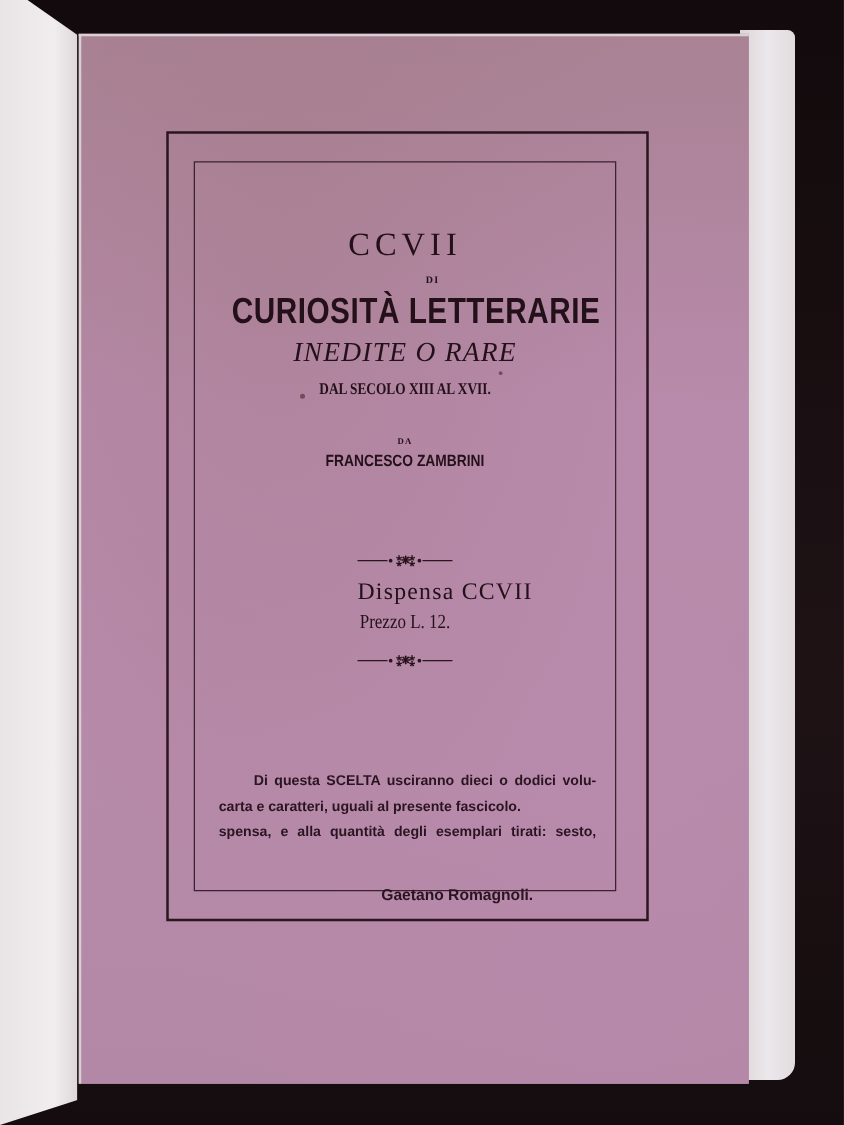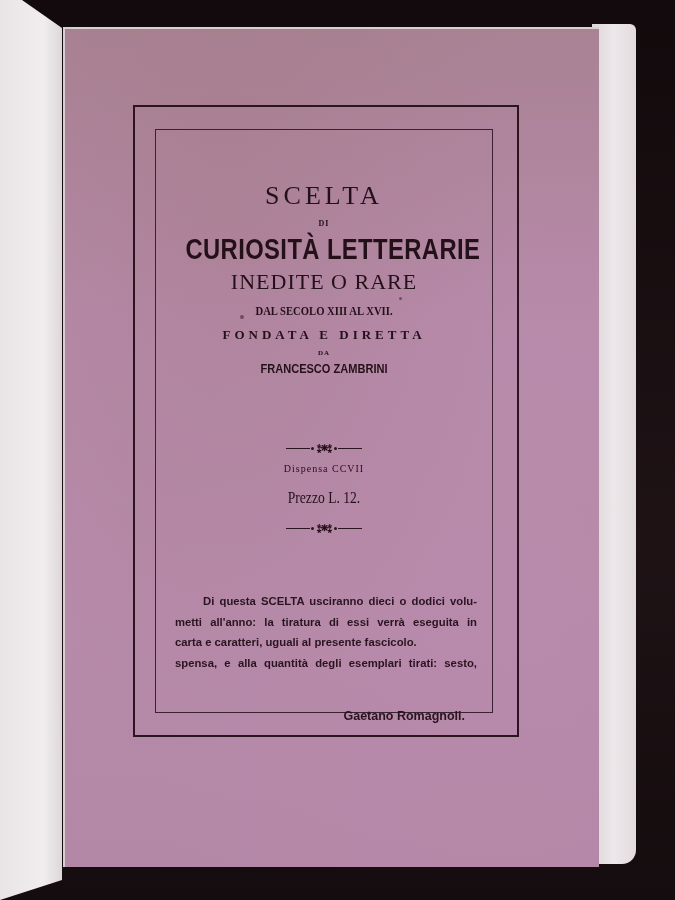--- a/index.html
+++ b/index.html
@@ -43,31 +43,31 @@
     .content {
       position: absolute; left: 90px; top: 100px; width: 338px; height: 584px;
       color: #241019; text-align: center;
     }
     .t-scelta {
       position: absolute; top: 52px; width: 100%;
       font-family: "Liberation Serif", serif; font-size: 26px; letter-spacing: 4px;
     }
     .t-di {
       position: absolute; top: 90px; width: 100%;
-      font-size: 8px; letter-spacing: 1px; font-weight: bold;
+      font-size: 8px; letter-spacing: 1px; font-weight: bold; padding-left: 22px;
     }
     .t-curiosita {
       position: absolute; top: 104px; width: 100%;
       font-family: "Liberation Sans", sans-serif; font-weight: bold;
       font-size: 29px; transform: scaleX(0.82); transform-origin: center;
       letter-spacing: 0.5px; white-space: nowrap;
     }
     .t-inedite {
       position: absolute; top: 140px; width: 100%;
-      font-size: 22px; letter-spacing: 1px;
+      font-size: 22px; letter-spacing: 1px; font-style: italic;
     }
     .t-secolo {
       position: absolute; top: 174px; width: 100%;
       font-size: 13px; font-weight: bold;
       transform: scaleX(0.82); transform-origin: center;
     }
     .t-fondata {
       position: absolute; top: 198px; width: 100%;
       font-size: 13px; letter-spacing: 4px; font-weight: bold;
     }
@@ -87,63 +87,62 @@
     .ornament .line { width: 24px; height: 1px; background: #2b1620; }
     .ornament .dot { width: 3px; height: 3px; background: #2b1620; border-radius: 50%; margin: 0 1px; }
     .ornament .core {
       font-size: 9px; line-height: 8px; font-weight: bold; letter-spacing: -1px; margin: 0 2px;
       color: #241019;
     }
     .orn-1 { top: 315px; }
     .orn-2 { top: 395px; }
     .t-dispensa {
       position: absolute; top: 334px; width: 100%;
-      font-size: 10px; letter-spacing: 1px;
+      font-size: 19px; letter-spacing: 1px; padding-left: 32px;
     }
     .t-prezzo {
       position: absolute; top: 360px; width: 100%;
       font-size: 16px; transform: scaleX(0.85); transform-origin: center;
     }
     .notice {
       position: absolute; top: 462px; left: 20px; width: 302px;
       font-family: "Liberation Sans", sans-serif; font-size: 11.3px;
       line-height: 20.5px; text-align: justify; font-weight: bold;
       color: #2a1420;
     }
     .notice .line-row { display: block; white-space: nowrap; text-align-last: justify; }
-    .notice .line-row.first { text-indent: 28px; }
+    .notice .line-row.first { text-indent: 28px; margin-top: 24px; }
     .notice .line-row.last { text-align-last: left; }
     .t-signature {
       position: absolute; top: 580px; left: 150px; width: 160px;
       font-family: "Liberation Sans", sans-serif; font-weight: bold;
-      font-size: 12.5px; text-align: right; color: #2a1420;
+      font-size: 12.5px; text-align: left; color: #2a1420;
     }
     .spot { position: absolute; border-radius: 50%; background: rgba(60,30,35,0.55); }
   </style>
 </head>
 <body>
 
 <div class="bg-dark"></div>
 <div class="left-page"></div>
 <div class="back-leaf"></div>
 
 <div class="cover">
   <div class="spot" style="left:175px; top:286px; width:4px; height:4px;"></div>
   <div class="spot" style="left:334px; top:268px; width:3px; height:3px;"></div>
 
   <div class="frame-outer"></div>
   <div class="frame-inner"></div>
 
   <div class="content">
-    <div class="t-scelta">SCELTA</div>
+    <div class="t-scelta">CCVII</div>
     <div class="t-di">DI</div>
     <div class="t-curiosita">CURIOSITÀ LETTERARIE</div>
     <div class="t-inedite">INEDITE O RARE</div>
     <div class="t-secolo">DAL SECOLO XIII AL XVII.</div>
-    <div class="t-fondata">FONDATA E DIRETTA</div>
     <div class="t-da">DA</div>
     <div class="t-zambrini">FRANCESCO ZAMBRINI</div>
 
     <div class="ornament orn-1">
       <span class="line"></span>
       <span class="dot"></span>
       <span class="core">⁑❋⁑</span>
       <span class="dot"></span>
       <span class="line"></span>
     </div>
@@ -154,20 +153,19 @@
     <div class="ornament orn-2">
       <span class="line"></span>
       <span class="dot"></span>
       <span class="core">⁑❋⁑</span>
       <span class="dot"></span>
       <span class="line"></span>
     </div>
 
     <div class="notice">
       <span class="line-row first">Di questa SCELTA usciranno dieci o dodici volu-</span>
-      <span class="line-row">metti all'anno: la tiratura di essi verrà eseguita in</span>
       <span class="line-row last">carta e caratteri, uguali al presente fascicolo.</span>
       <span class="line-row">spensa, e alla quantità degli esemplari tirati: sesto,</span>
     </div>
 
     <div class="t-signature">Gaetano Romagnoli.</div>
   </div>
 </div>
 
 </body></html>

